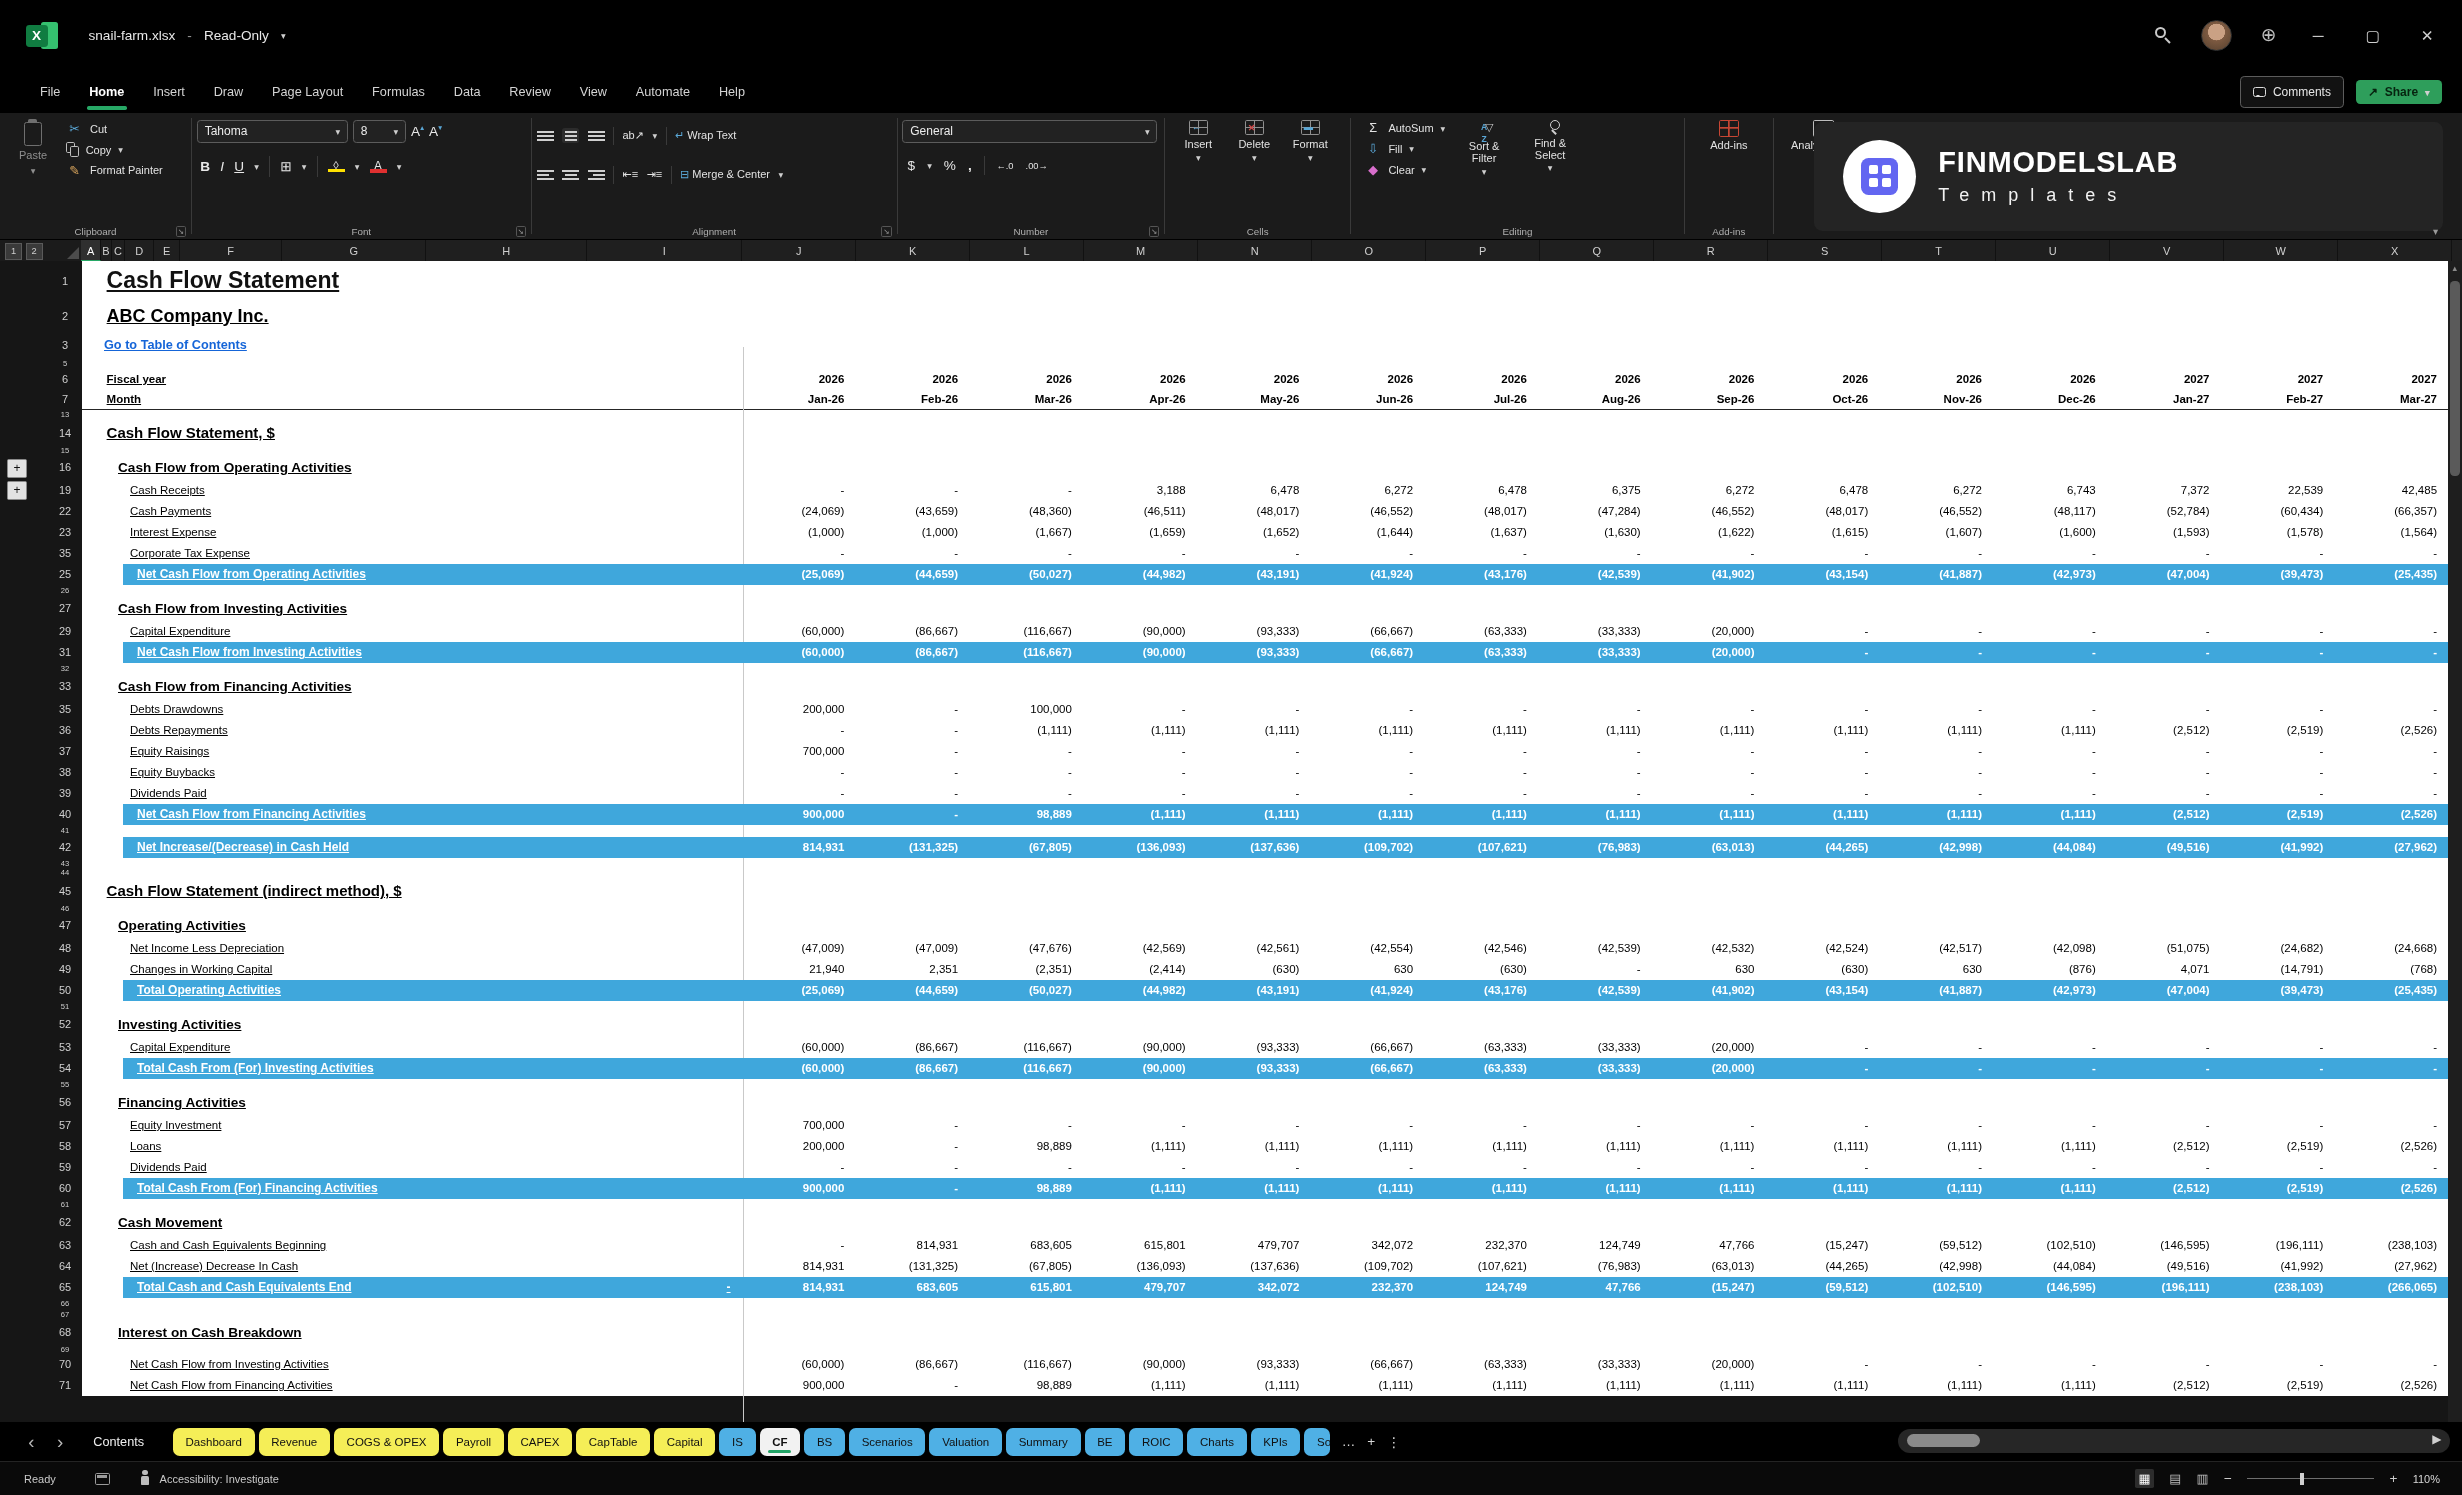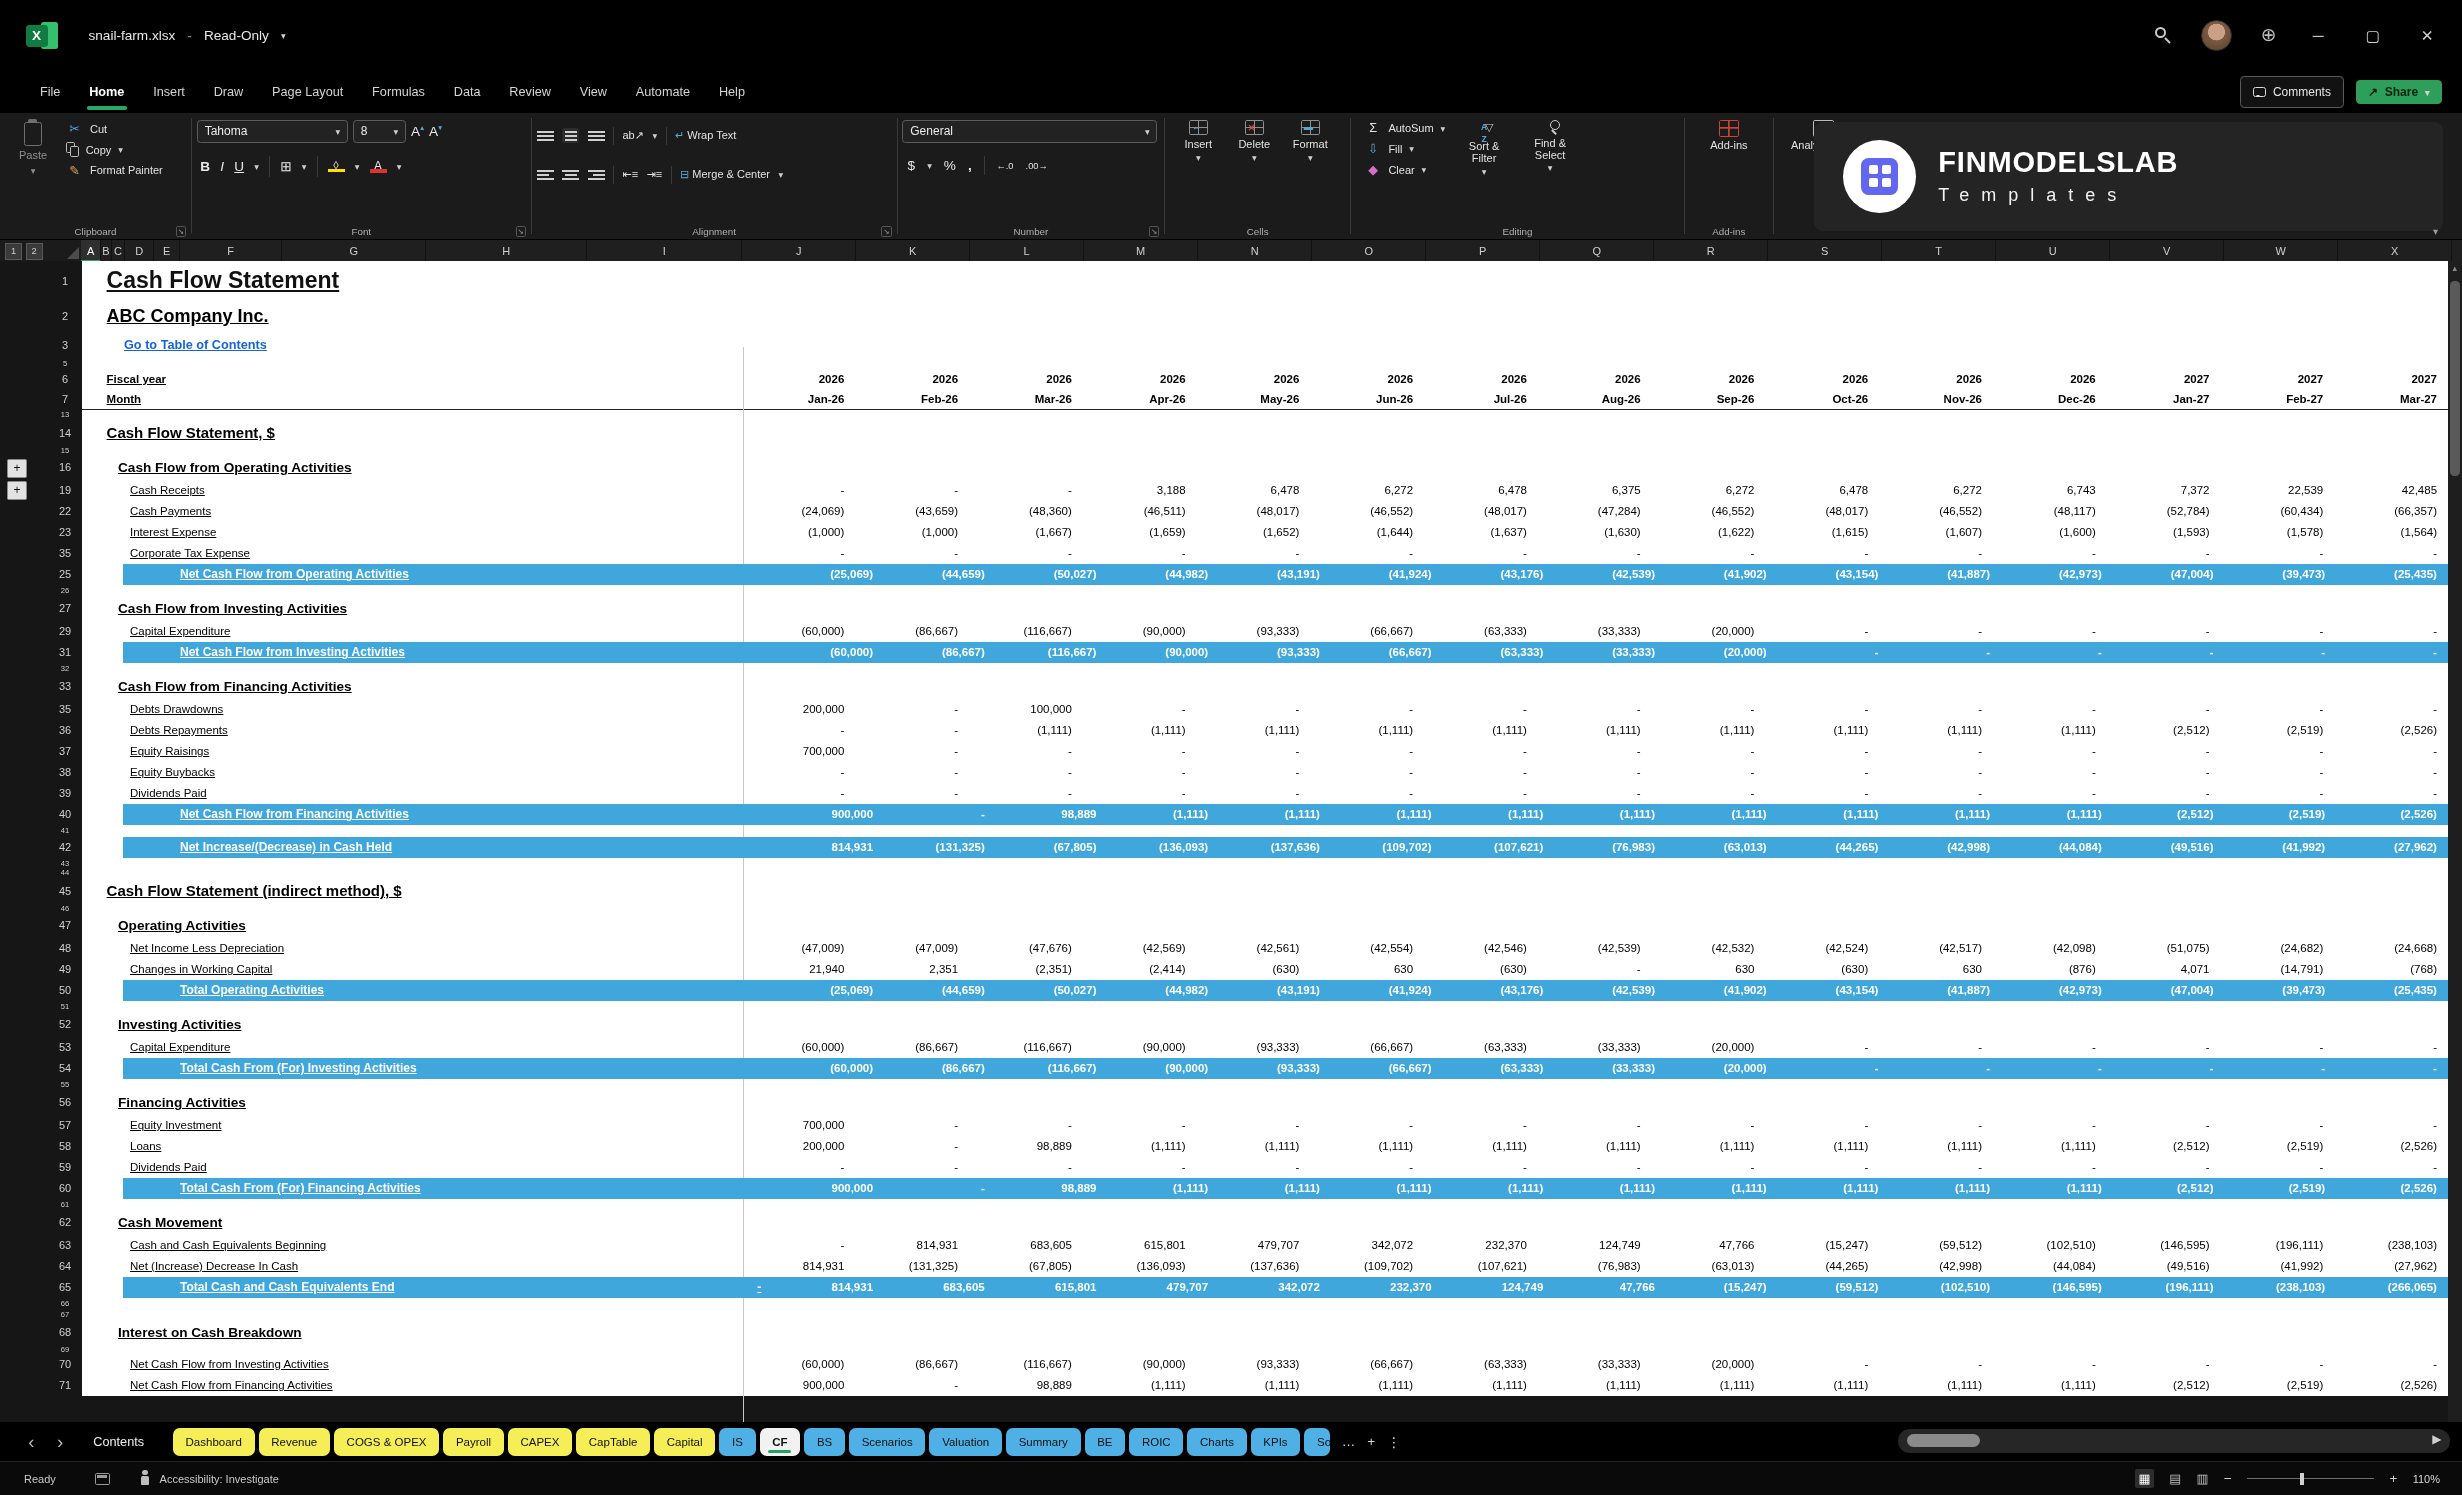--- a/index.html
+++ b/index.html
@@ -101,32 +101,32 @@
   .gridrows { position:relative; }
   .srow { display:flex; }
   .srow .og { width:48px; background:#161616; }
   .srow .rn { width:34px; background:#161616; color:#cfcfcf; font-size:11px; display:flex; align-items:center; justify-content:center; }
   .srow.sp .rn, .srow.spt .rn { font-size:7.6px; }
   .srow .content { position:relative; width:2367px; background:#fff; display:flex; color:#000; }
   .lab { width:662px; font-size:11.5px; display:flex; align-items:center; position:relative; z-index:4;text-decoration:underline; }
   .cell { width:114px; font-size:11.5px; text-align:right; padding-right:12px; display:flex; align-items:center; justify-content:flex-end; position:relative; z-index:4; }
   .r-title { height:39px; } .r-title .lab { width:2367px; padding-left:24.6px; font-size:23px; font-weight:bold; color:#111; }
   .r-subtitle { height:32px; } .r-subtitle .lab { width:2367px; padding-left:24.6px; font-size:18px; font-weight:bold; }
-  .r-link { height:25.5px; } .r-link .lab { width:2367px; padding-left:42px; font-size:12.7px; font-weight:bold; color:#1565d8; text-decoration:underline; }
+  .r-link { height:25.5px; } .r-link .lab { width:2367px; padding-left:22px; font-size:12.7px; font-weight:bold; color:#1565d8; text-decoration:underline; }
   .r-sp { height:11px; } .r-spt { height:9.3px; }
   .r-colhead { height:20.4px; } .r-colhead2 { height:21px; }
   .r-colhead .lab, .r-colhead2 .lab { padding-left:24.6px; font-weight:bold; }
   .r-colhead .cell, .r-colhead2 .cell { font-weight:bold; }
   .r-colhead2 .content { border-bottom:1.7px solid #262626; }
   .r-h1 { height:27px; } .r-h1 .lab { width:2367px; padding-left:24.6px; font-size:15px; font-weight:bold; }
   .r-h2 { height:24px; } .r-h2 .lab { width:2367px; padding-left:36px; font-size:13.6px; font-weight:bold; }
   .r-data { height:21px; } .r-data .lab { padding-left:48px; }
   .r-total { height:22px; }
   .r-total .bluebar { position:absolute; left:41px; right:0; top:0.8px; bottom:0.8px; background:#3fa7dc; z-index:3; }
-  .r-total .lab { padding-left:55px; font-weight:bold; color:#fff; font-size:12px;margin-left:43px; }
+  .r-total .lab { padding-left:55px; font-weight:bold; color:#fff; font-size:12px; }
   .r-total .cell { font-weight:bold; color:#fff; }
   .lab .pre { margin-left:auto; padding-right:12px; font-weight:bold; color:#fff; }
   .vsep { position:absolute; left:743px; top:108px; bottom:0; width:0.8px; background:#c9c9c9; z-index:2; }
   .plusbtn { position:absolute; left:6.8px; width:20.4px; height:18.7px; background:#e2e2e2; border:0.8px solid #8a8a8a; border-radius:1.7px; color:#111; font-size:12px; text-align:center; line-height:17px; z-index:6; }
   .vscroll { position:absolute; right:0; top:22px; bottom:0; width:14.4px; background:#1e1e1e; z-index:7; }
   .vscroll .arr { color:#8a8a8a; font-size:7.6px; text-align:center; padding-top:3.4px; }
   .vscroll .thumb { position:absolute; left:2.5px; right:2.5px; top:20.4px; height:195px; background:#5a5a5a; border-radius:4.2px; }
 
   
   .tabbar { position:relative; height:39px; background:#000; display:flex; align-items:center; padding-left:20.4px; gap:6.8px; }

